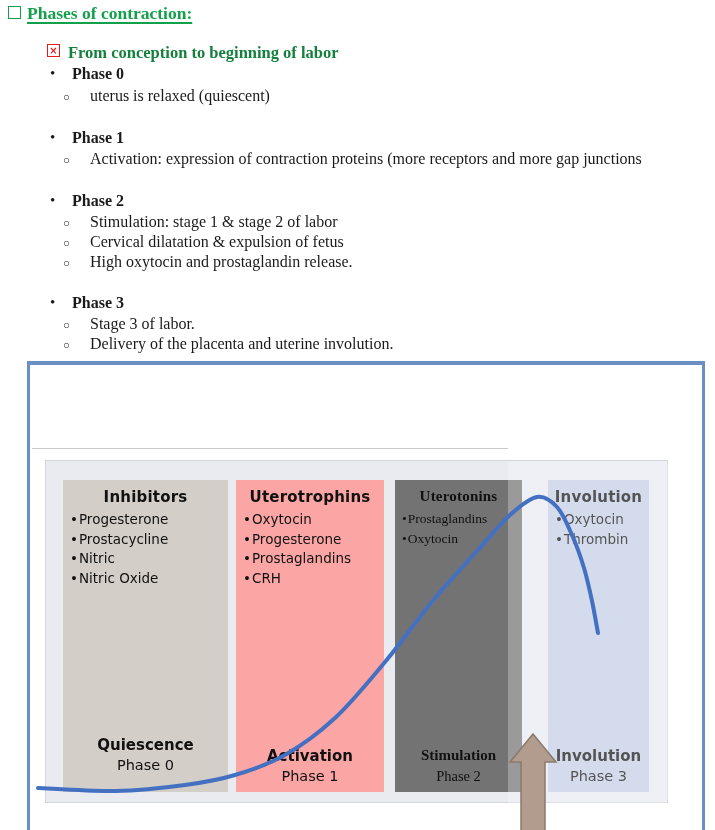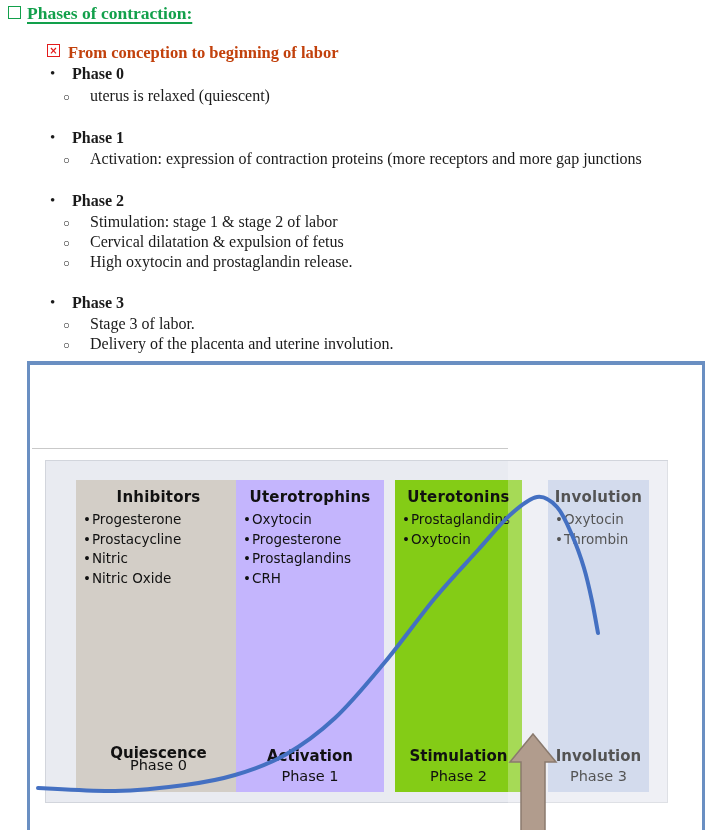--- a/index.html
+++ b/index.html
@@ -14,21 +14,21 @@
   .note .bullet{position:absolute;}
   .note .txt{position:absolute;}
   .h-green .txt{
     left:27px;font-size:17.5px;font-weight:bold;color:#12A04B;
     text-decoration:underline;text-decoration-thickness:1.5px;text-underline-offset:3px;
   }
   .chk-green{
     position:absolute;left:8px;top:3px;width:11px;height:11px;
     border:1.6px solid #12A04B;background:#fff;
   }
-  .h-red .txt{left:68px;font-weight:bold;color:#c2410c;font-size:16.5px;}
+  .h-red .txt{left:68px;font-weight:bold;color:#15803d;font-size:16.5px;}
   .chk-red{
     position:absolute;left:47px;top:2px;width:11px;height:11px;
     border:1.4px solid #E31B1B;background:#fff;
     color:#E31B1B;font-size:10px;line-height:11px;text-align:center;
     font-family:"DejaVu Sans",sans-serif;font-weight:bold;
   }
   .chk-red::before{content:"\00d7";}
   .lvl1 .bullet{left:50px;font-size:15px;}
   .lvl1 .bullet::before{content:"\2022";}
   .lvl1 .txt{left:72px;font-weight:bold;}
@@ -58,40 +58,40 @@
     background:#E9EBF1;border:1px solid #D2D5DC;box-sizing:border-box;
   }
   .panel-overlay{
     position:absolute;left:462px;top:0;width:161px;height:343px;
     background:rgba(255,255,255,0.28);pointer-events:none;
   }
   .col{
     position:absolute;top:19px;height:312px;
     font-family:"DejaVu Sans",sans-serif;
   }
-  .col-1{left:30px;width:165px;background:#D3CEC7;}
-  .col-2{left:190px;width:148px;background:#c4b5fd;}
-  .col-3{left:349px;width:127px;background:#84cc16;}
+  .col-1{left:17px;width:165px;background:#D3CEC7;}
+  .col-2{left:190px;width:148px;background:#fca5a5;}
+  .col-3{left:349px;width:127px;background:#737373;font-family:Liberation Serif, serif;}
   .col-4{left:502px;width:101px;background:#C2CDE6;}
   .col-header{
     margin-top:8px;text-align:center;
     font-size:15px;font-weight:bold;color:#111;letter-spacing:0.2px;
   }
   .col ul{margin:4px 0 0 1px;padding:0 0 0 6px;list-style:none;}
   .col li{font-size:13.5px;line-height:19.5px;color:#111;}
   .col li::before{content:"\2022";margin-right:1px;}
   .stage-name{
     position:absolute;left:0;width:100%;top:267px;text-align:center;
     font-size:15px;font-weight:bold;color:#111;
   }
   .stage-phase{
     position:absolute;left:0;width:100%;top:288px;text-align:center;
     font-size:14.5px;color:#111;
   }
-  .col-1 .stage-name{top:256px;margin-top:8px;}
+  .col-1 .stage-name{top:256px;}
   .col-1 .stage-phase{top:277px;}
 
   
   #overlay-svg{
     position:absolute;left:0;top:0;width:715px;height:830px;
     z-index:6;pointer-events:none;
   }
 </style>
 </head>
 <body>

